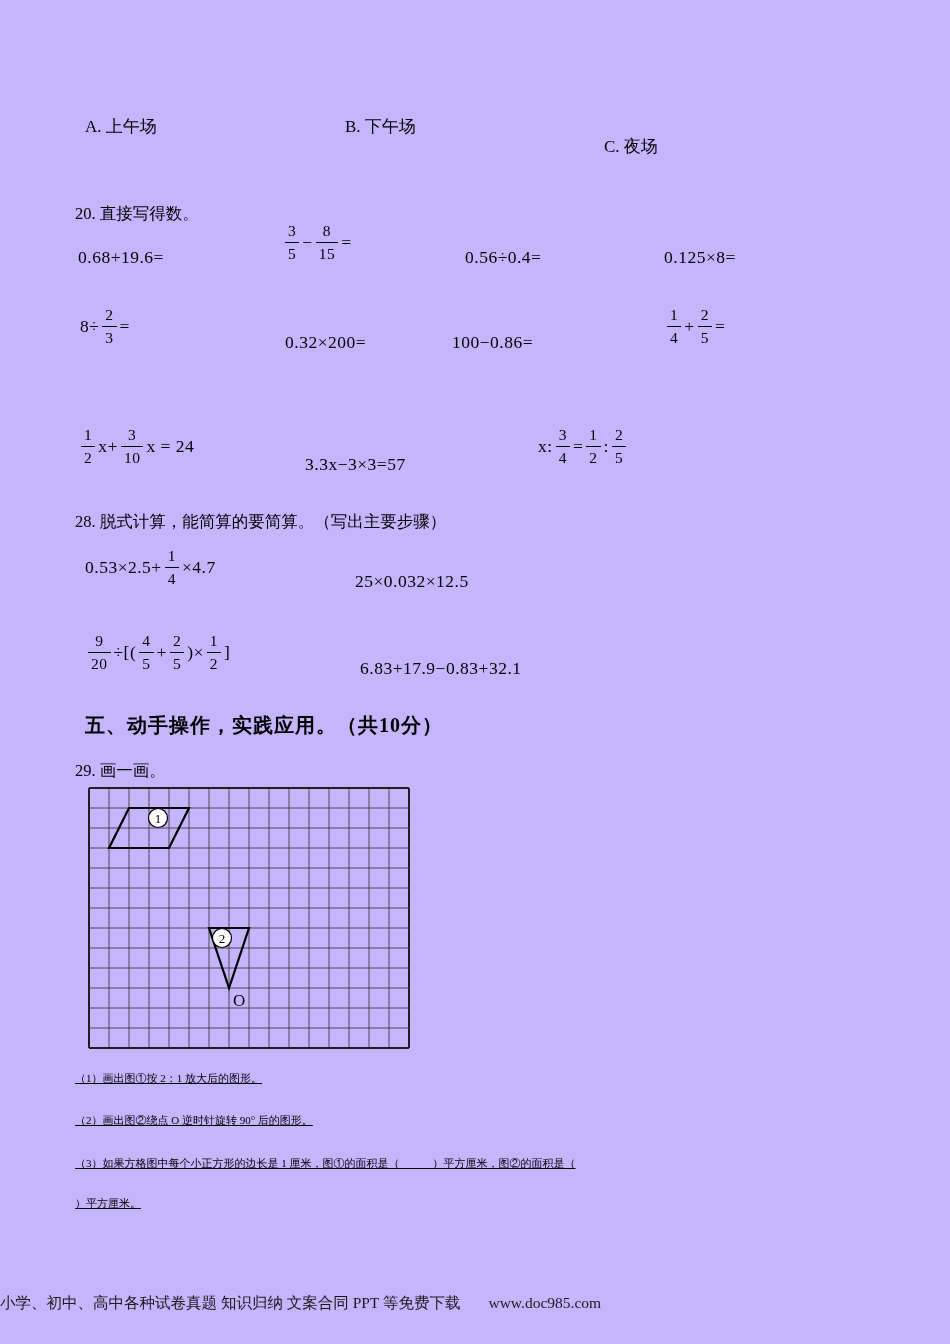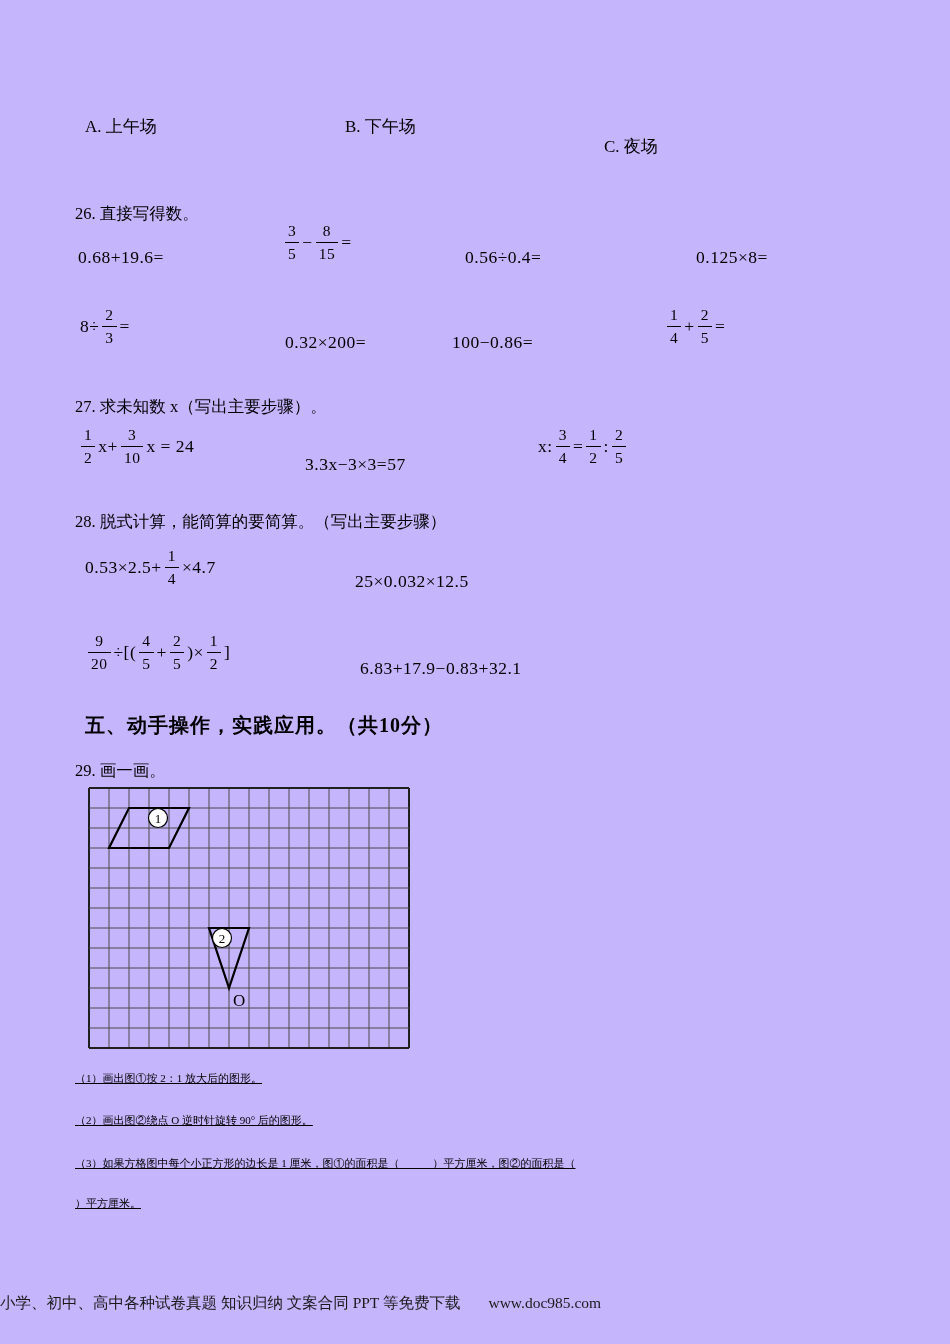--- a/index.html
+++ b/index.html
@@ -22,41 +22,41 @@
 </head>
 <body>
 
 <div class="page">
 
   <div class="abs opt" style="left:85px;top:115px;">A. 上午场</div>
   <div class="abs opt" style="left:345px;top:115px;">B. 下午场</div>
   <div class="abs opt" style="left:604px;top:115px;margin-top:20px;">C. 夜场</div>
 
 
-  <div class="abs qlabel" style="left:75px;top:203px;">26. 直接写得数。</div>
+  <div class="abs qlabel" style="left:75px;top:203px;">20. 直接写得数。</div>
 
   <div class="abs math" style="left:78px;top:247px;justify-content:center;">
       <span class="mtxt">0.68+19.6=</span>
     </div>
   <div class="abs math" style="left:282px;top:222px;">
       <span class="frac">
         <span class="num">3</span>
         <span class="den">5</span>
       </span>
       <span class="mtxt">−</span>
       <span class="frac">
         <span class="num">8</span>
         <span class="den">15</span>
       </span>
       <span class="mtxt">=</span>
     </div>
   <div class="abs math" style="left:465px;top:247px;">
       <span class="mtxt">0.56÷0.4=</span>
     </div>
-  <div class="abs math" style="left:696px;top:247px;">
+  <div class="abs math" style="left:664px;top:247px;">
       <span class="mtxt">0.125×8=</span>
     </div>
 
   <div class="abs math" style="left:80px;top:306px;">
       <span class="mtxt">8÷</span>
       <span class="frac">
         <span class="num">2</span>
         <span class="den">3</span>
       </span>
       <span class="mtxt">=</span>
@@ -73,21 +73,20 @@
         <span class="den">4</span>
       </span>
       <span class="mtxt">+</span>
       <span class="frac">
         <span class="num">2</span>
         <span class="den">5</span>
       </span>
       <span class="mtxt">=</span>
     </div>
 
-  <div class="abs qlabel" style="left:75px;top:396px;">27. 求未知数 x（写出主要步骤）。</div>
 
   <div class="abs math" style="left:78px;top:426px;">
       <span class="frac">
         <span class="num">1</span>
         <span class="den">2</span>
       </span>
       <span class="mtxt">x+</span>
       <span class="frac">
         <span class="num">3</span>
         <span class="den">10</span>

